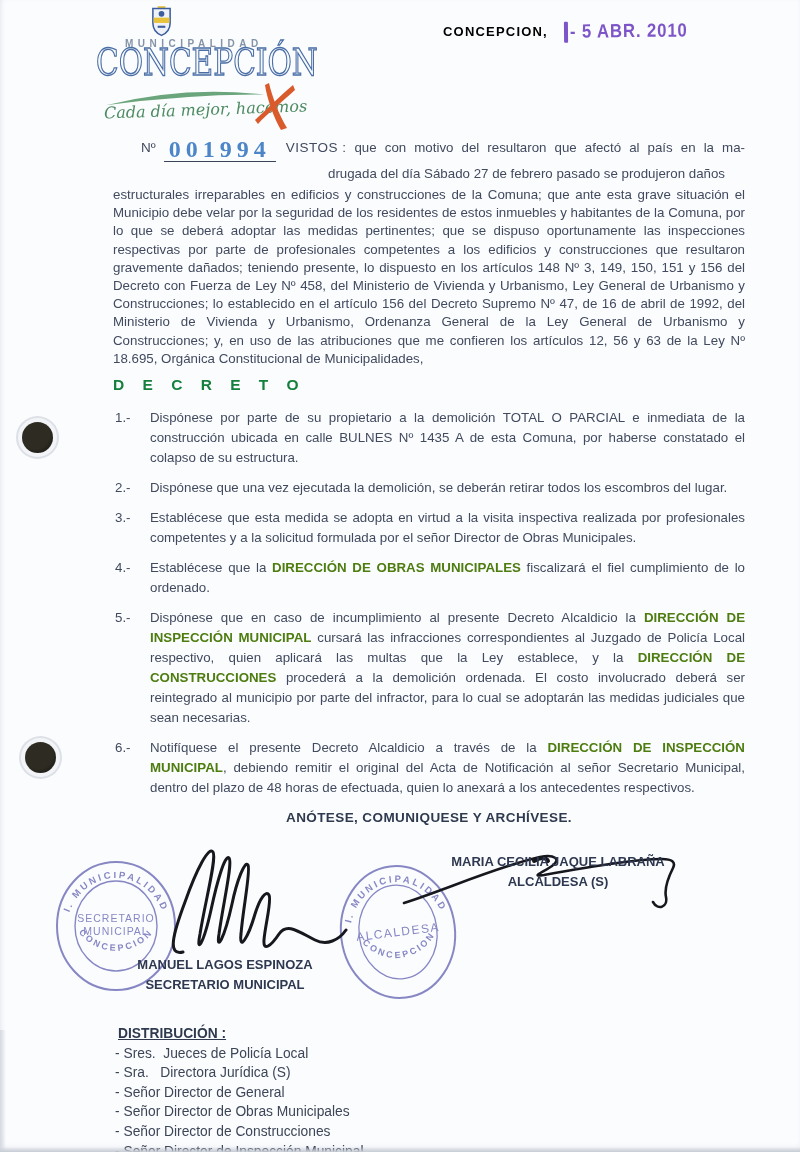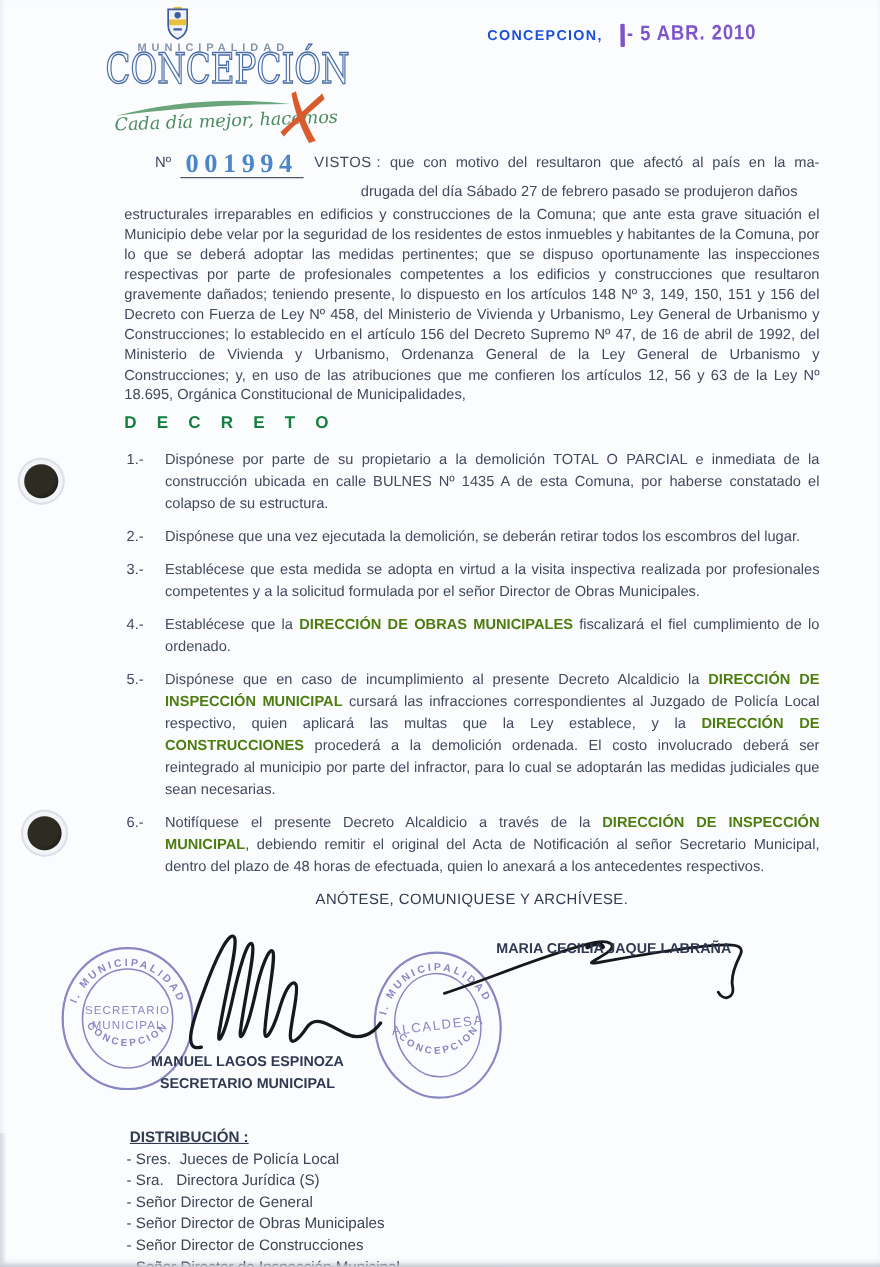--- a/index.html
+++ b/index.html
@@ -20,21 +20,21 @@
     font-size:38px;letter-spacing:0px;transform:scaleX(.78);transform-origin:left top;
     color:#6f92c0;-webkit-text-stroke:1.3px #4a6ea6;-webkit-text-fill-color:#f6f9fc;
   }
   .swoosh{position:absolute;left:4px;top:86px;width:178px;height:18px;}
   .tagline{position:absolute;left:12px;top:96px;
     font-family:"DejaVu Serif","Liberation Serif",serif;font-style:italic;
     font-size:16px;color:#4d8b61;transform:rotate(-2deg);}
   .cross{position:absolute;left:158px;top:76px;width:48px;height:52px;}
   
   .dateline{position:absolute;left:443px;top:20px;display:flex;align-items:center;}
-  .dl-city{font-size:13px;font-weight:bold;letter-spacing:1.2px;color:#1d4ed8;}
+  .dl-city{font-size:13px;font-weight:bold;letter-spacing:1.2px;color:#000000;}
   .stamp{display:flex;align-items:center;margin-left:16px;color:#7d55c8;
     transform:rotate(-.6deg);}
   .stamp-bar{display:inline-block;width:4px;height:21px;background:#7d55c8;
     margin-right:2px;border-radius:1px;}
   .stamp-text{font-size:19px;font-weight:bold;letter-spacing:1px;
     transform:scaleX(.88);transform-origin:left center;white-space:pre;}
   
   .content{position:absolute;left:113px;top:0;width:632px;font-size:13.3px;color:#414a5e;}
   .numrow{margin-top:134px;display:flex;align-items:center;margin-left:28px;}
   .numlabel{font-size:13.5px;padding-bottom:2px;}
@@ -46,21 +46,21 @@
   .line1{flex:1;padding-bottom:2px;margin-left:8px;text-align:justify;text-align-last:justify;}
   .line2{margin-left:215px;margin-top:3px;line-height:18px;}
   .introbody{margin-top:3px;text-align:justify;line-height:18.2px;}
   .heading{margin-top:8px;font-weight:bold;font-size:15.5px;
     letter-spacing:7px;color:#15803d;}
   .items{margin-top:14px;}
   .decree-item{position:relative;padding-left:37px;margin-bottom:10px;
     line-height:20px;text-align:justify;}
   .item-num{position:absolute;left:2px;top:0;}
   .bold{font-weight:bold;color:#4d7c0f;}
-  .closing{margin-top:12px;text-align:center;font-weight:normal;font-size:13.5px;
+  .closing{margin-top:12px;text-align:center;font-weight:bold;font-size:13.5px;
     color:#2f3a4f;letter-spacing:.4px;}
   
   .sig-stamp{position:absolute;opacity:.82;}
   .stamp-left{left:53px;top:858px;width:126px;height:136px;}
   .stamp-right{left:338px;top:862px;width:120px;height:140px;transform:rotate(-7deg);}
   .sig-svg{position:absolute;}
   .sig-left{left:165px;top:840px;width:192px;height:132px;}
   .sig-right{left:392px;top:845px;width:300px;height:78px;}
   .nameblock{position:absolute;text-align:center;font-weight:bold;font-size:13px;
     color:#2e3850;line-height:20px;}
@@ -195,20 +195,21 @@
     <path d="M12,58 C50,46 110,20 148,12 C162,9 170,14 160,21 C150,28 138,32 152,30 C196,22 246,14 270,14 C280,14 284,17 281,23 C277,31 272,43 274,52 C276,62 266,66 261,57" fill="none" stroke="#17171e" stroke-width="2.6" stroke-linecap="round"></path>
     <path d="M142,16 C148,12 154,12 156,16" fill="none" stroke="#17171e" stroke-width="4" stroke-linecap="round"></path>
   </svg>
 
   <div class="nameblock name-left">
     <div>MANUEL LAGOS ESPINOZA</div>
     <div>SECRETARIO MUNICIPAL</div>
   </div>
   <div class="nameblock name-right">
     <div>MARIA CECILIA JAQUE LABRAÑA</div>
+    <div>ALCALDESA (S)</div>
   </div>
 
   <div class="dist">
     <div class="dist-head">DISTRIBUCIÓN :</div>
     <div>
         <div class="dist-item">- Sres.  Jueces de Policía Local</div>
         <div class="dist-item">- Sra.   Directora Jurídica (S)</div>
         <div class="dist-item">- Señor Director de General</div>
         <div class="dist-item">- Señor Director de Obras Municipales</div>
         <div class="dist-item">- Señor Director de Construcciones</div>

